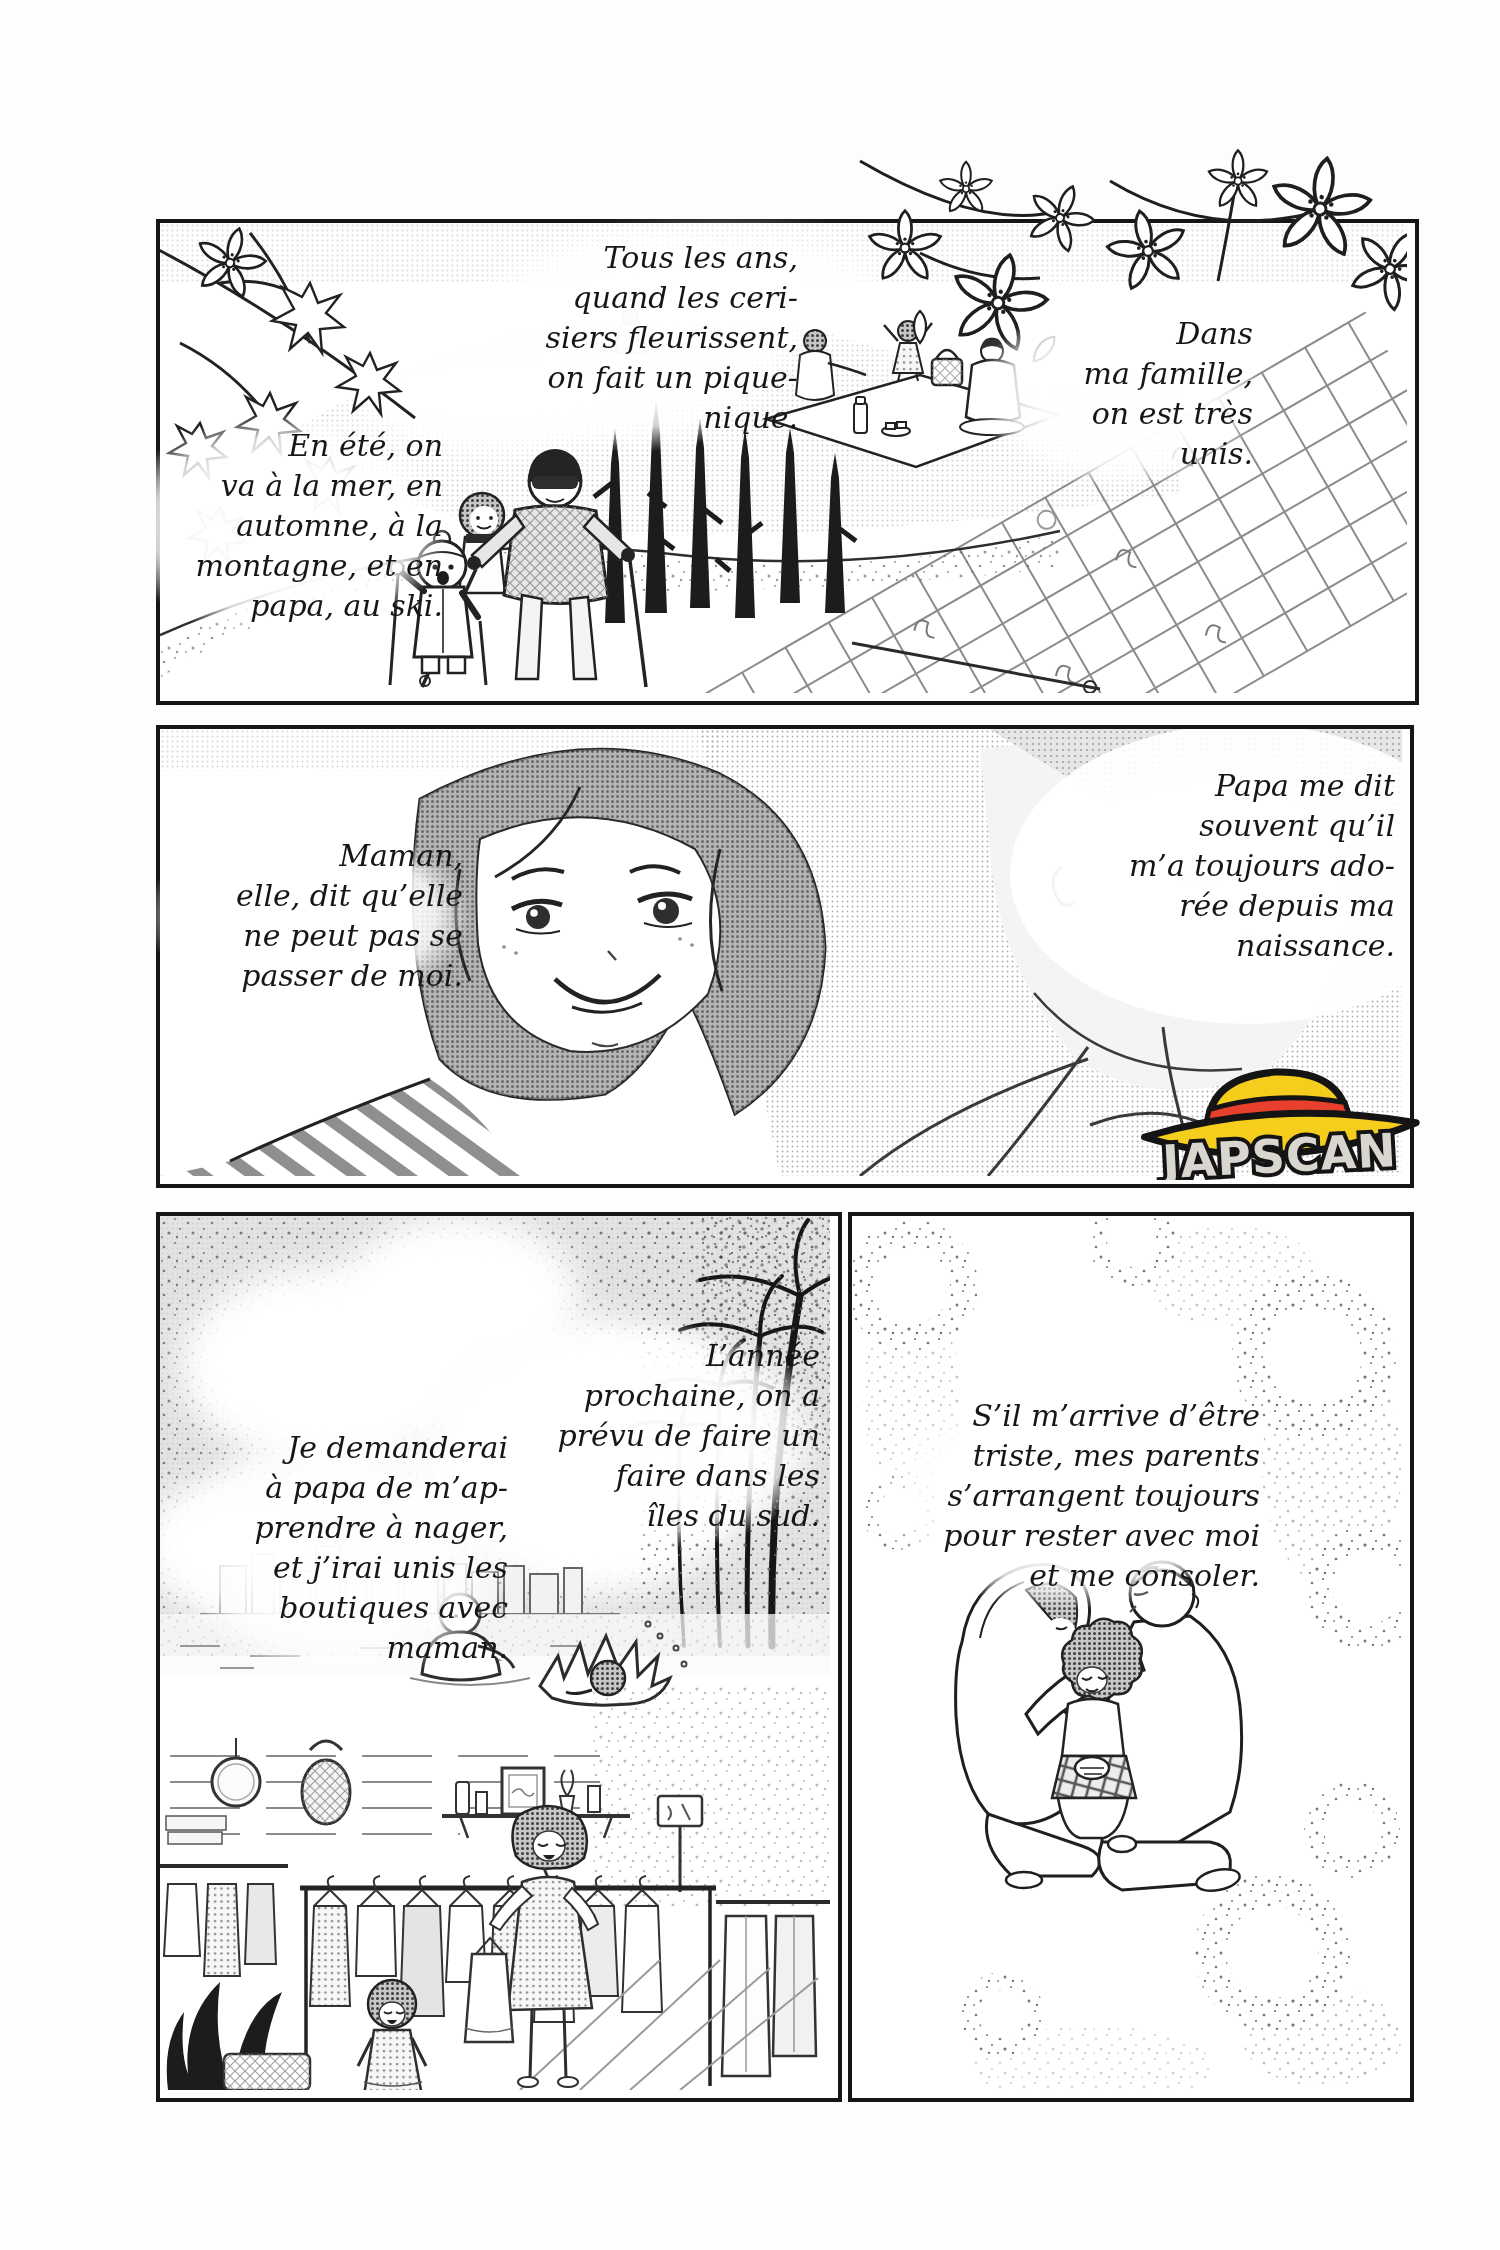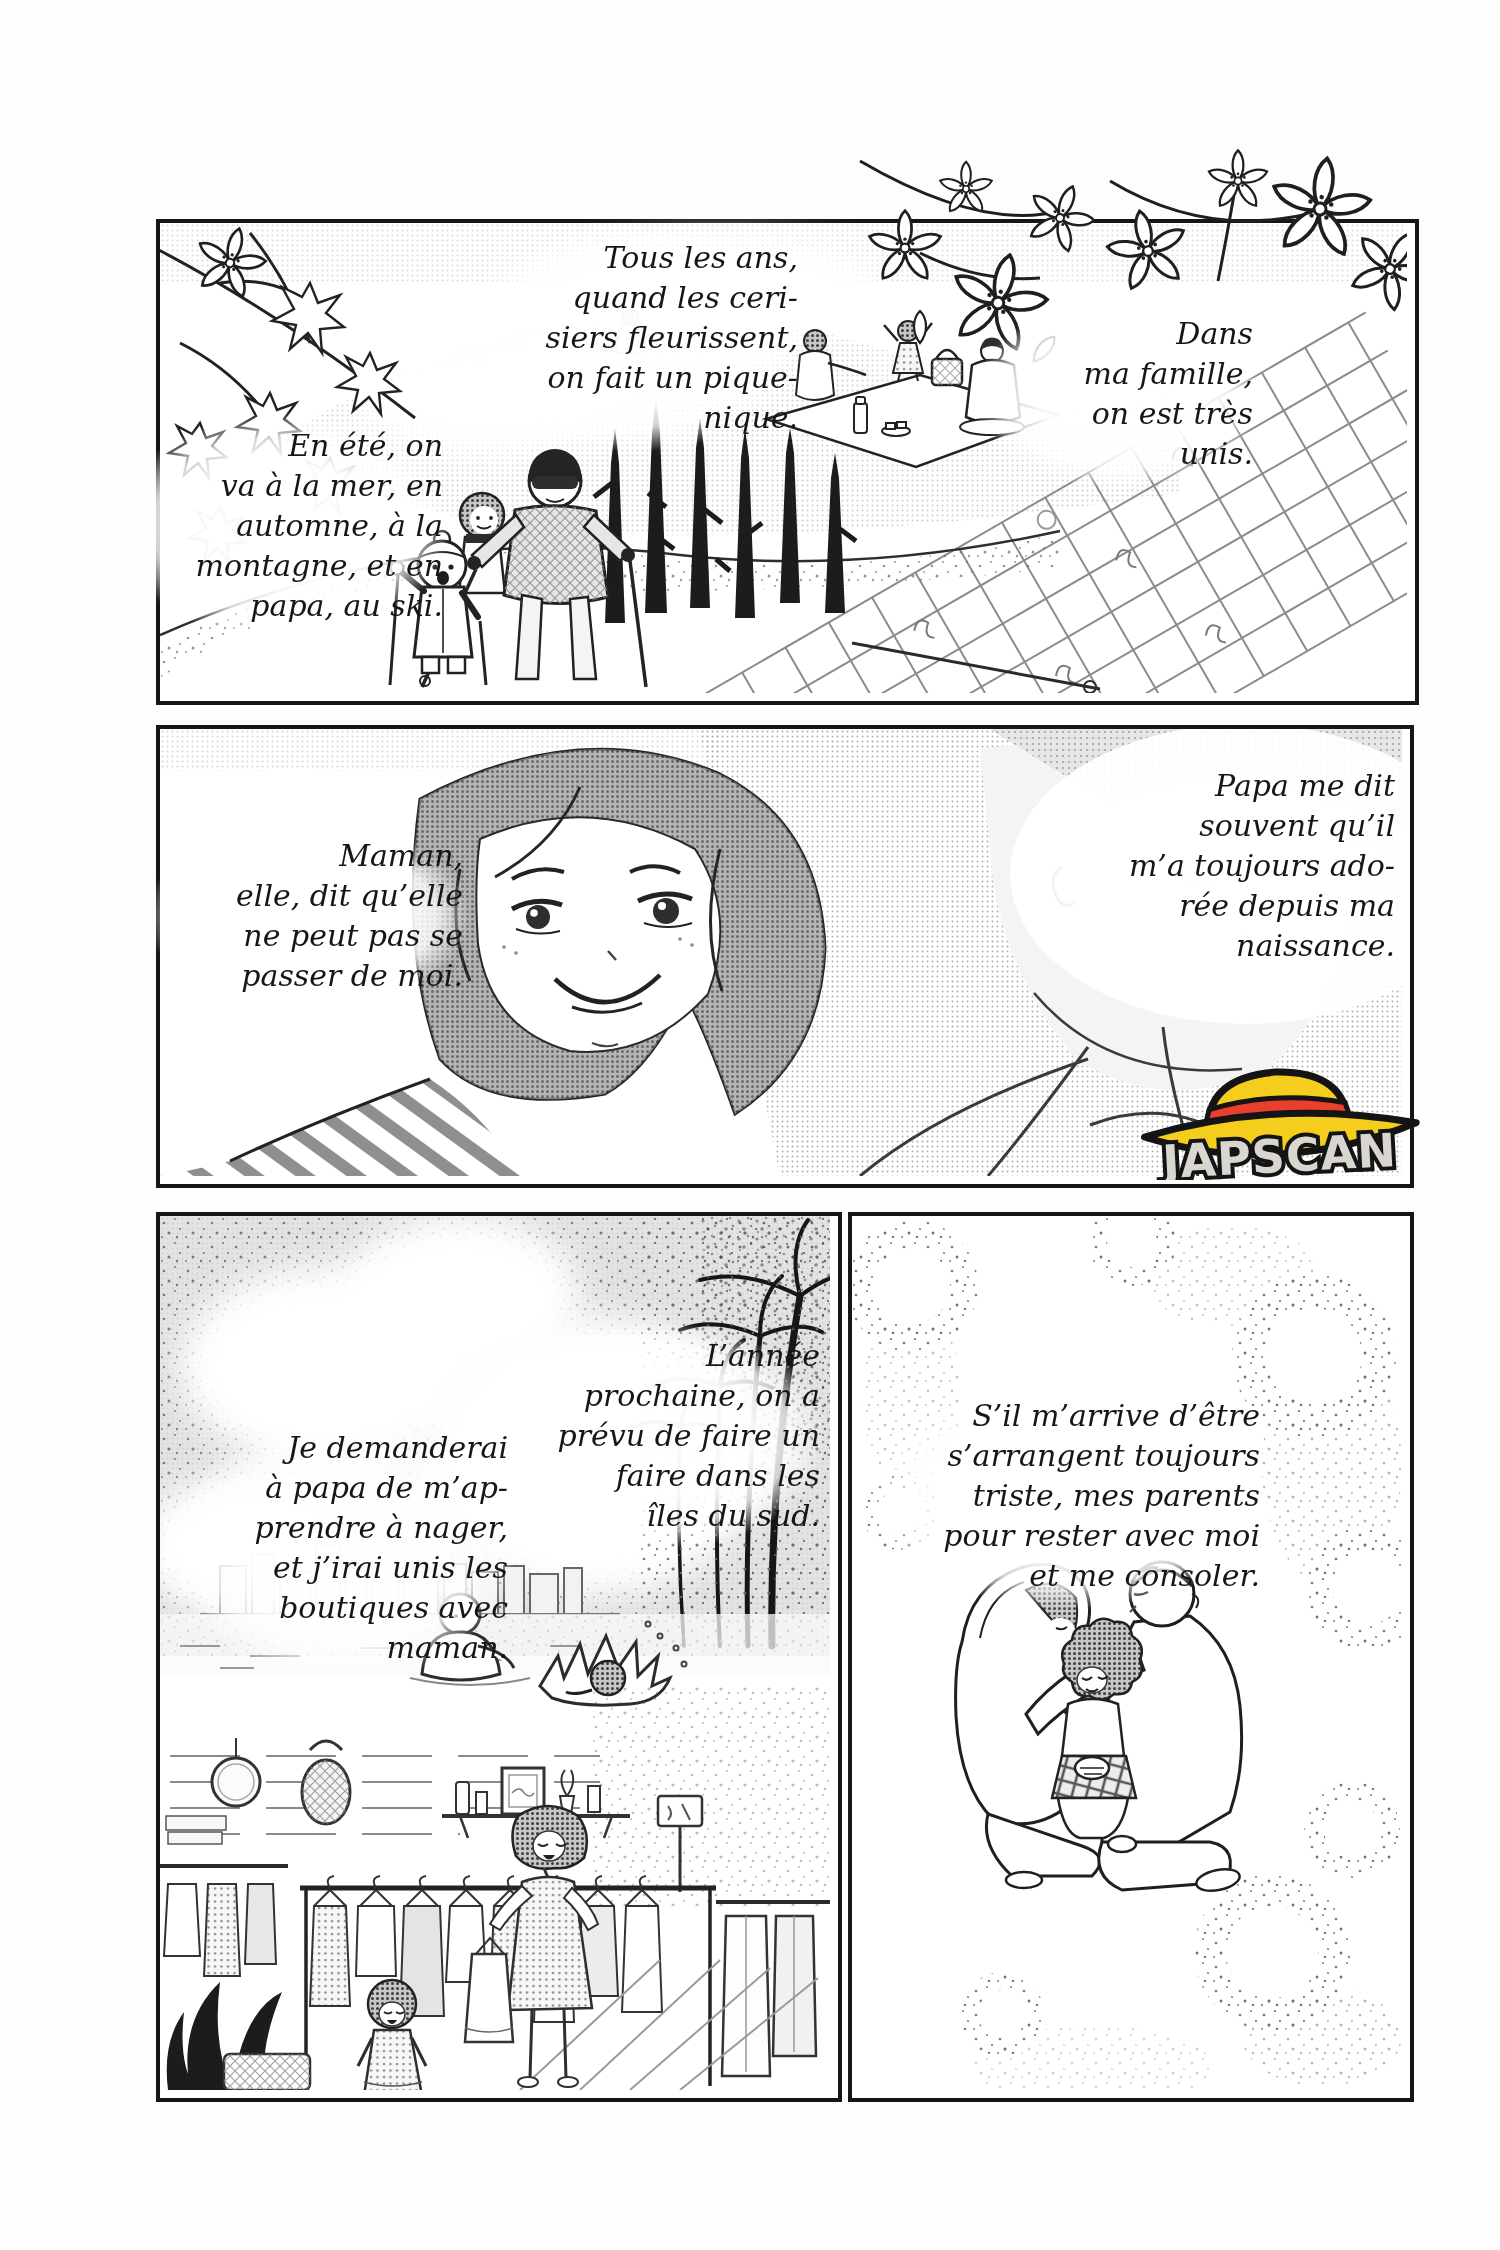--- a/index.html
+++ b/index.html
@@ -561,19 +561,19 @@
   <div class="tl">Je demanderai</div>
   <div class="tl">à papa de m’ap-</div>
   <div class="tl">prendre à nager,</div>
   <div class="tl">et j’irai unis les</div>
   <div class="tl">boutiques avec</div>
   <div class="tl">maman.</div>
 </div>
 
 <div class="bubble" style="left:872px;top:1382px;width:380px;">
   <div class="tl">S’il m’arrive d’être</div>
+  <div class="tl">triste, mes parents</div>
   <div class="tl">s’arrangent toujours</div>
-  <div class="tl">triste, mes parents</div>
   <div class="tl">pour rester avec moi</div>
   <div class="tl">et me consoler.</div>
 </div>
 
 </div>
 
 </body></html>

